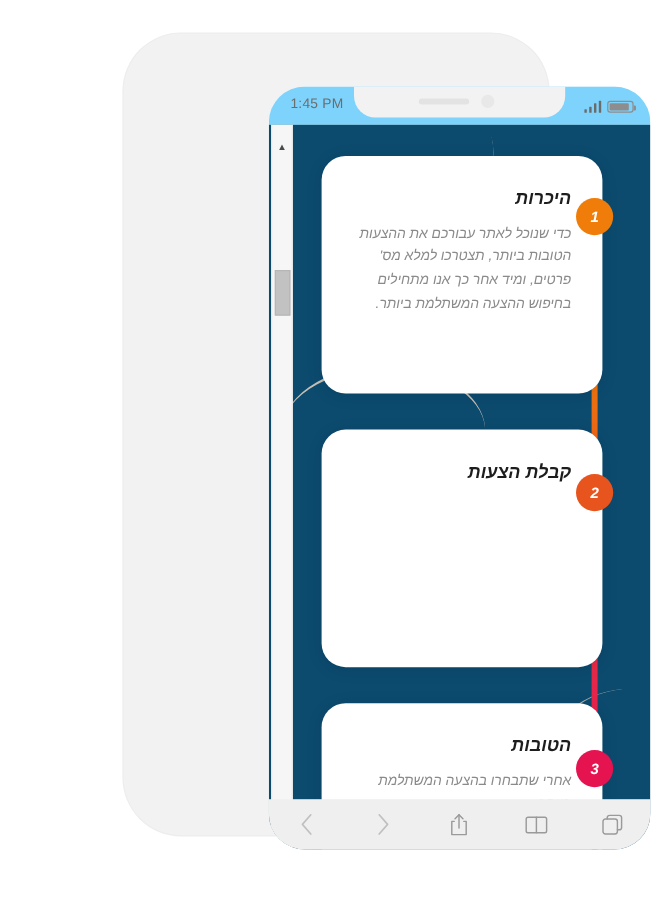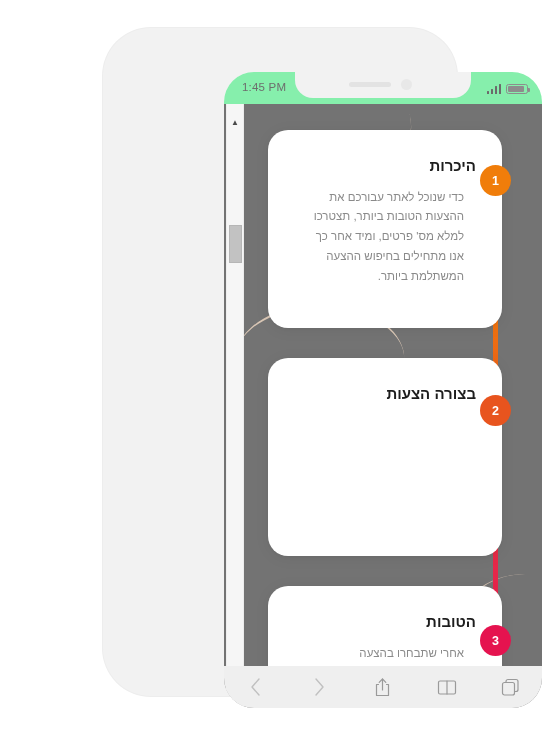--- a/index.html
+++ b/index.html
@@ -37,21 +37,21 @@
     overflow: hidden;
   }
 
   
   .status-bar {
     position: absolute;
     left: 0;
     top: 0;
     width: 318px;
     height: 32px;
-    background: #86efac;
+    background: #7dd3fc;
     text-align: right;
   }
   .notch {
     position: absolute;
     left: 50%;
     transform: translateX(-50%);
     top: 0;
     width: 176px;
     height: 26px;
     background: #f2f2f2;
@@ -137,22 +137,23 @@
     border-radius: 1px;
   }
 
   
   .webview {
     position: absolute;
     left: 0;
     top: 32px;
     width: 318px;
     height: 604px;
-    background: #737373;
+    background: #0c4a6e;
     overflow: hidden;
+    font-style: italic;
   }
   .bg-deco {
     position: absolute;
     pointer-events: none;
   }
   .bg-deco-1 {
     left: 40px;
     top: -24px;
     width: 150px;
     height: 120px;
@@ -210,21 +211,21 @@
   .card-3 { top: 482px; height: 198px; }
 
   .card-title {
     margin: 0 0 10px;
     font-size: 15px;
     font-weight: bold;
     color: #1d1d1d;
     line-height: 1.3;
   }
   .card-body {
-    margin: 12px;
+    margin: 0;
     font-size: 11.5px;
     line-height: 1.72;
     color: #8a8a8a;
   }
 
   .badge {
     position: absolute;
     width: 31px;
     height: 31px;
     border-radius: 50%;
@@ -345,21 +346,21 @@
       <div class="bg-deco bg-deco-3"></div>
 
       <div class="timeline-line"></div>
 
       <div class="card card-1">
         <h2 class="card-title">היכרות</h2>
         <p class="card-body">כדי שנוכל לאתר עבורכם את ההצעות הטובות ביותר, תצטרכו למלא מס' פרטים, ומיד אחר כך אנו מתחילים בחיפוש ההצעה המשתלמת ביותר.</p>
       </div>
 
       <div class="card card-2">
-        <h2 class="card-title">בצורה הצעות</h2>
+        <h2 class="card-title">קבלת הצעות</h2>
       </div>
 
       <div class="card card-3">
         <h2 class="card-title">הטובות</h2>
         <p class="card-body">אחרי שתבחרו בהצעה המשתלמת ביותר</p>
       </div>
 
       <div class="badge badge-1">1</div>
       <div class="badge badge-2">2</div>
       <div class="badge badge-3">3</div>

